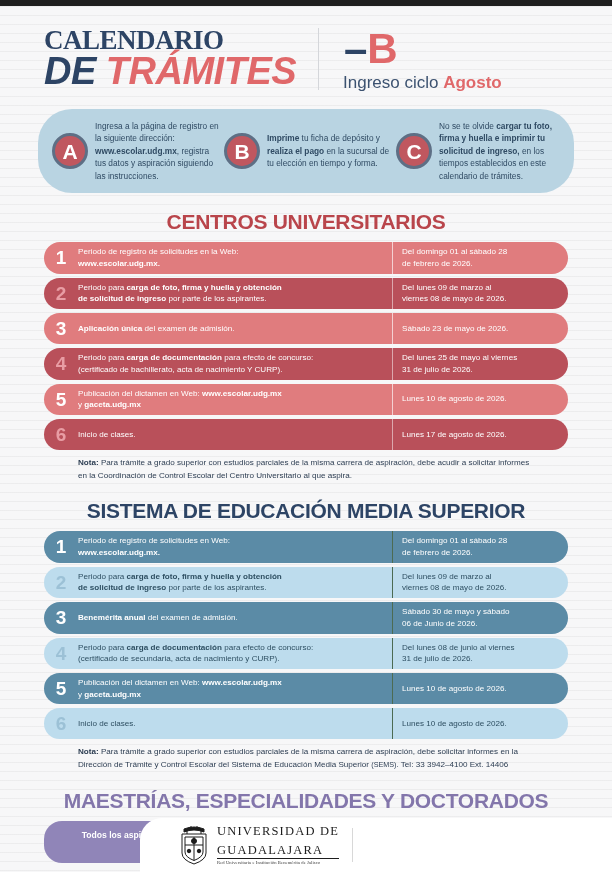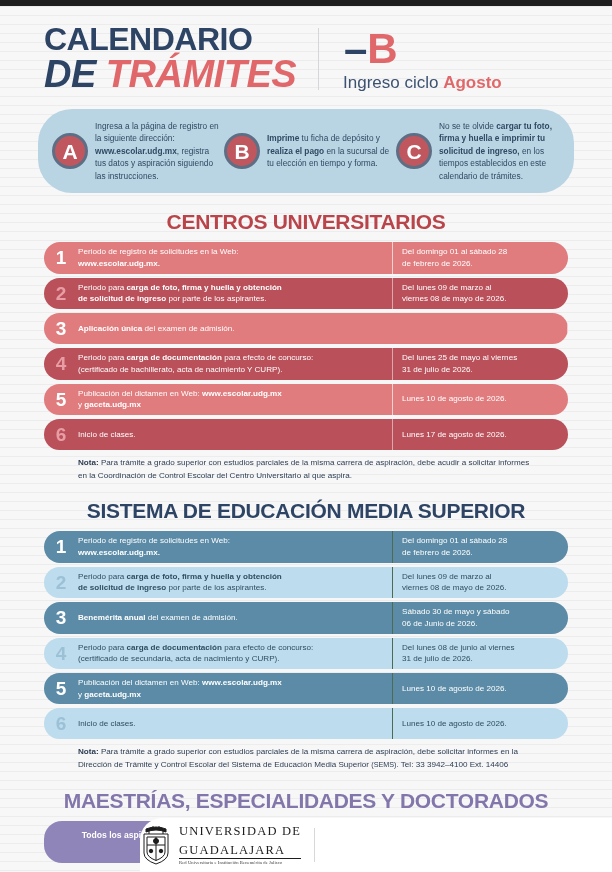--- a/index.html
+++ b/index.html
@@ -42,21 +42,21 @@
   .head-left {
     width: 318px;
     padding-left: 44px;
     text-align: left;
   }
   .title-l1, .title-l2 {
     font-weight: 800;
     letter-spacing: -0.5px;
     line-height: 0.98;
   }
-  .title-l1 { font-size: 32px; color:#2d4465; }
+  .title-l1 { font-size: 27px; color:#2d4465;font-family:Liberation Serif, serif; }
   .title-l2 { font-size: 38px; color:#2d4465;font-style:italic; }
   .title-l2 .accent { color:#e0686a; }
   .head-div {
     width:1px; height:62px; background:#d4d6da; margin-right:24px;
   }
   .head-right { padding-top:4px; }
   .yearline {
     font-size: 42px; font-weight: 800; letter-spacing:-1px; color:#e0686a;
     line-height: 1.0;
     display:flex; align-items:center;
@@ -182,20 +182,21 @@
   }
 
   
   .footer {
     position:absolute;
     left: 140px; bottom: 0;
     width: 472px; height: 54px;
     background:#ffffff;
     border-top-left-radius: 22px;
     display:flex; align-items:center;
+    padding-left: 38px;
   }
   .udg-block { display:flex; align-items:center; gap:7px; }
   .udg-shield {
     width: 32px; height: 40px;
   }
   .udg-text { line-height:1.0; }
   .udg-l1, .udg-l2 {
     font-family: "Liberation Serif", serif;
     font-size: 12.5px; letter-spacing: 1.2px; color:#1d1d1d;
   }
@@ -264,20 +265,23 @@
             <span>Periodo para <b>carga de foto, firma y huella y obtención<br>de solicitud de ingreso</b> por parte de los aspirantes.</span>
           </div>
           <div class="row-date">
             <span>Del lunes 09 de marzo al<br>viernes 08 de mayo de 2026.</span>
           </div>
         </div>
         <div class="row red-light">
           <div class="row-num">3</div>
           <div class="row-desc">
             <span><b>Aplicación única</b> del examen de admisión.</span>
+          </div>
+          <div class="row-date">
+            <span>Sábado 23 de mayo de 2026.</span>
           </div>
         </div>
         <div class="row red-dark">
           <div class="row-num">4</div>
           <div class="row-desc">
             <span>Periodo para <b>carga de documentación</b> para efecto de concurso:<br>(certificado de bachillerato, acta de nacimiento Y CURP).</span>
           </div>
           <div class="row-date">
             <span>Del lunes 25 de mayo al viernes<br>31 de julio de 2026.</span>
           </div>

